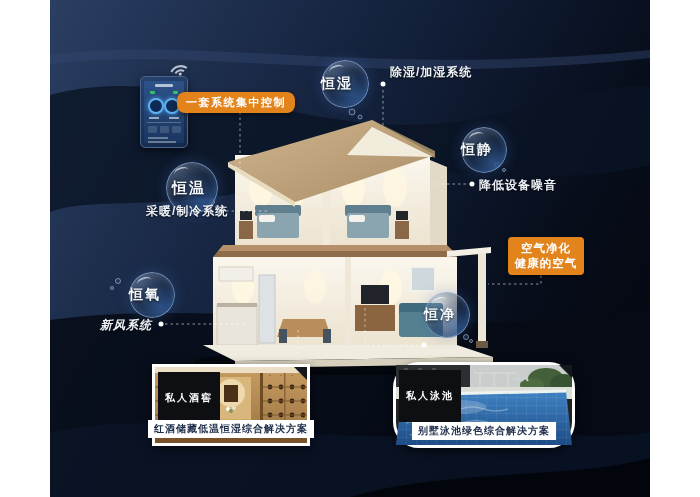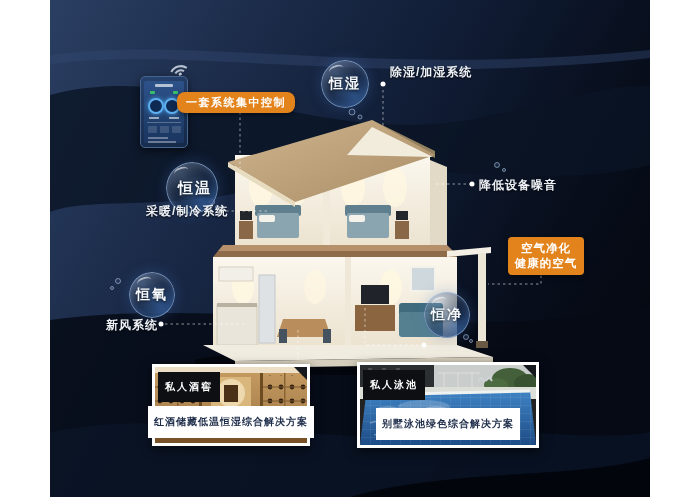--- a/index.html
+++ b/index.html
@@ -6,21 +6,21 @@
   #stage{position:relative;width:700px;height:497px;background:#ffffff;overflow:hidden;
          font-family:"Liberation Sans",sans-serif;}
   .abs{position:absolute;}
 
   
   #canvas{left:50px;top:0;width:600px;height:497px;
     background:linear-gradient(118deg,#2b3f63 0%,#1b2b49 26%,#101c34 50%,#070d1a 74%,#03060c 100%);}
   #waves{left:50px;top:0;width:600px;height:497px;}
 
   
-  .bubble{border-radius:50%;display:flex;align-items:center;justify-content:center;
+  .bubble{border-radius:50%;display:flex;align-items:center;
     background:
       radial-gradient(circle at 68% 74%, rgba(70,130,210,.45), rgba(30,60,110,.12) 48%, transparent 62%),
       radial-gradient(circle at 32% 28%, rgba(140,170,210,.30), rgba(15,25,45,.55) 60%, rgba(8,14,26,.85) 100%);
     box-shadow: inset 0 0 0 1px rgba(165,195,235,.55),
                 inset -3px -5px 8px rgba(70,120,190,.40),
                 inset 3px 5px 9px rgba(190,215,250,.22),
                 0 0 14px rgba(70,120,200,.30);}
   .bubble::after{content:"";position:absolute;top:5px;left:8px;width:15px;height:8px;border-radius:50%;
     border-top:2px solid rgba(255,255,255,.55);transform:rotate(-18deg);}
   .bubble span{color:#f5f8fc;font-weight:bold;font-size:14px;letter-spacing:2px;
@@ -30,21 +30,21 @@
   .b-hengwen{left:166px;top:162px;width:52px;height:52px;}
   .b-hengwen span{font-size:15px;margin-left:6px;}
   .b-hengyang{left:129px;top:272px;width:46px;height:46px;}
   .b-hengjing2{left:424px;top:292px;width:46px;height:46px;}
 
   .sys-label{color:#eef2f7;font-weight:bold;font-size:12px;letter-spacing:1px;
     text-shadow:0 1px 2px rgba(0,0,0,.8);white-space:nowrap;}
   .l-chushi{left:390px;top:64px;}
   .l-jiangdi{left:479px;top:177px;}
   .l-cainuan{left:146px;top:203px;}
-  .l-xinfeng{left:106px;top:317px;}
+  .l-xinfeng{left:100px;top:317px;font-style:italic;}
   .l-jinghua{left:430px;top:338px;}
 
   
   .orange-pill{background:#e2831c;color:#fff;font-family:"Liberation Serif",serif;font-weight:bold;
     border-radius:8px;box-shadow:0 2px 5px rgba(0,0,0,.45);}
   #control-label{left:177px;top:92px;padding:3px 9px;font-size:11px;letter-spacing:1.5px;white-space:nowrap;}
   #highlight-box{left:508px;top:237px;width:72px;padding:4px 2px;font-size:11.5px;line-height:15px;
     text-align:center;border-radius:4px;letter-spacing:1px;}
 
   
@@ -59,27 +59,27 @@
   .ph-knob{width:12px;height:12px;border-radius:50%;top:17px;background:#0e2a52;
     border:2px solid #5fb0f0;box-shadow:0 0 5px rgba(74,160,232,.9);}
   .ph-tag{width:10px;height:2px;background:rgba(255,255,255,.55);top:36px;}
   .ph-div{left:3px;right:3px;top:41px;height:1px;background:rgba(255,255,255,.25);}
   .ph-cell{width:9px;height:7px;background:rgba(255,255,255,.14);border-radius:1px;top:45px;}
   .ph-bar{height:2px;background:rgba(255,255,255,.35);top:56px;}
 
   
   .photo{border:3px solid #ffffff;box-shadow:0 3px 10px rgba(0,0,0,.55);background:#222;}
   #photo-wine{left:152px;top:364px;width:152px;height:76px;}
-  #photo-pool{left:357px;top:362px;width:176px;height:80px;}
+  #photo-pool{left:393px;top:362px;width:176px;height:80px;border-radius:26px;}
   .photo-tag{position:absolute;left:3px;top:5px;background:#0d0f12;color:#fff;
     font-family:"Liberation Serif",serif;font-weight:bold;font-size:10px;letter-spacing:2px;
-    padding:8px 7px;white-space:nowrap;}
+    padding:19px 7px;white-space:nowrap;}
   .photo-caption{position:absolute;left:50%;bottom:5px;transform:translateX(-50%);
     background:#ffffff;color:#1e2d4a;font-family:"Liberation Serif",serif;font-weight:bold;
-    font-size:10px;letter-spacing:1px;padding:9px 6px;white-space:nowrap;}
+    font-size:10px;letter-spacing:1px;padding:2px 6px;white-space:nowrap;}
   .dogear{position:absolute;top:0;right:0;width:0;height:0;
     border-top:13px solid #14171c;border-left:13px solid transparent;}
 </style>
 </head>
 <body>
 
 <div id="stage">
 
   <div id="canvas" class="abs"></div>
 
@@ -214,20 +214,23 @@
       <div class="ph ph-cell" style="left:28px;"></div>
       <div class="ph ph-bar" style="left:4px;width:20px;"></div>
       <div class="ph ph-bar" style="left:4px;top:60px;width:28px;"></div>
     </div>
   </div>
 
   <div id="control-label" class="abs orange-pill">一套系统集中控制</div>
 
   <div class="abs bubble b-hengshi">
     <span>恒湿</span>
+    </div>
+  <div class="abs bubble b-hengjing">
+    <span>恒静</span>
     </div>
   <div class="abs bubble b-hengwen">
     <span>恒温</span>
     </div>
   <div class="abs bubble b-hengyang">
     <span>恒氧</span>
     </div>
   <div class="abs bubble b-hengjing2">
     <span>恒净</span>
     </div>

